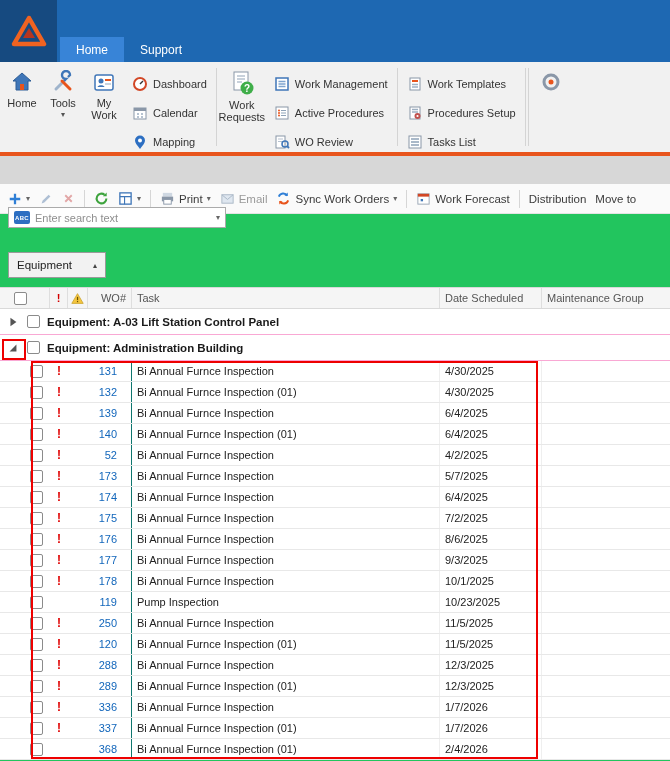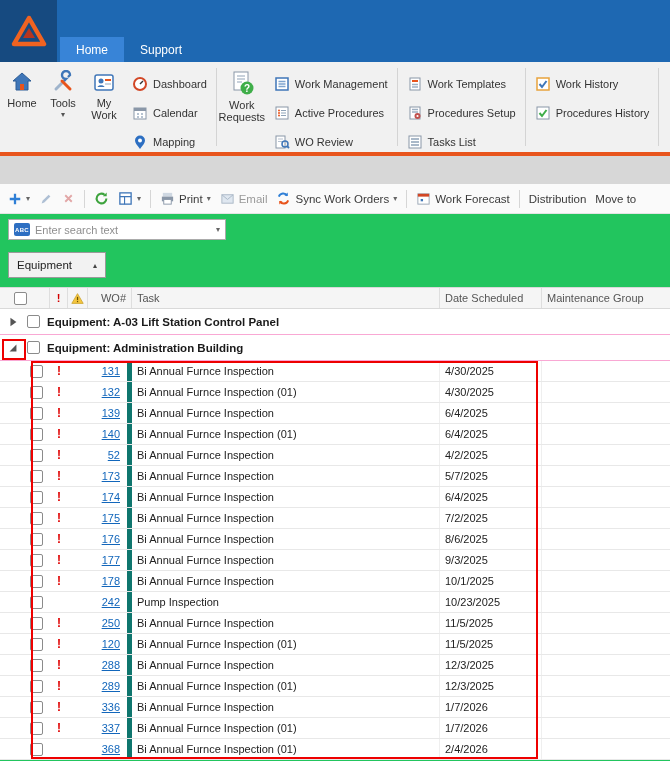--- a/index.html
+++ b/index.html
@@ -31,21 +31,21 @@
   .gray-strip { position:absolute; left:0; top:156px; width:100%; height:28px; background:#d7d7d7; }
   
   .toolbar { position:absolute; left:0; top:184px; width:100%; height:30px; background:#fafafa;
     border-bottom:1px solid #e4e4e4; display:flex; align-items:center; padding:0 8px; gap:9px;
     font-size:11.5px; color:#3b3b3b; }
   .tb-btn { display:flex; align-items:center; gap:4px; white-space:nowrap; cursor:default; }
   .tb-btn.disabled { color:#9a9a9a; }
   .tb-caret { font-size:8px; color:#666; }
   .tb-sep { width:1px; height:18px; background:#d6d6d6; }
   
-  .search-box { position:absolute; left:8px; top:219px; width:218px; height:21px;
+  .search-box { position:absolute; left:8px; top:207px; width:218px; height:21px;
     border:1px solid #ababab; background:#fff; display:flex; align-items:center; padding:0 5px; gap:5px; }
   .abc-badge { width:16px; height:13px; background:#2d6fc2; border-radius:2px; color:#fff;
     font-size:6px; font-weight:bold; display:flex; align-items:center; justify-content:center; letter-spacing:.3px; flex:0 0 auto; }
   .search-box input { border:none; outline:none; flex:1; min-width:0; font-size:11px;
     color:#444; background:transparent; font-family:"Liberation Sans", sans-serif; }
   .search-box input::placeholder { color:#8f8f8f; }
   
   .group-chip { position:absolute; left:8px; top:252px; width:98px; height:26px;
     border:1px solid #9a9a9a; background:#f2f2f2; display:flex; align-items:center;
     justify-content:space-between; padding:0 8px; font-size:11.5px; color:#222; }
@@ -62,21 +62,21 @@
   .checkbox { display:inline-block; width:13px; height:13px; background:#fff;
     border:1px solid #8b8b8b; border-radius:2px; flex:0 0 auto; }
   .g-group { height:26px; display:flex; align-items:center; border-bottom:1px solid #f9a8d4;
     background:#fff; font-weight:bold; font-size:11.5px; color:#1a1a1a; padding-left:6px; gap:7px; }
   .expander { width:14px; height:14px; display:flex; align-items:center; justify-content:center; flex:0 0 auto; }
   .g-row { height:21px; border-bottom:1px solid #e8e8e8; font-size:11px; color:#222;
     align-items:center; background:#fff; }
   .g-row .cell { height:100%; display:flex; align-items:center; overflow:hidden; white-space:nowrap; }
   .c-check { padding-left:30px; }
   .c-urgent { justify-content:center; color:#e00000; font-weight:bold; font-size:12px; }
-  .c-wo { justify-content:flex-end; padding-right:7px; color:#1266bb; border-right:5px solid #0f766e;text-decoration:underline; }
+  .c-wo { justify-content:flex-end; padding-right:14px; color:#1266bb; border-right:1px solid #0f766e; }
   .c-task { padding-left:5px; border-right:1px solid #efefef; }
   .c-date { padding-left:5px; border-right:1px solid #efefef; }
   
   .anno { position:absolute; border:2px solid #ee0000; z-index:10; pointer-events:none; }
   .anno-small { left:2px; top:339px; width:24px; height:21px; }
   .anno-big { left:31px; top:361px; width:507px; height:398px; }
   svg { display:block; }
 </style>
 </head>
 <body>
@@ -217,36 +217,20 @@
         <svg width="16" height="16" viewBox="0 0 16 16">
           <rect x="2" y="2" width="12" height="12" fill="#fff" stroke="#8a97a8"></rect>
           <path d="M4 5h8M4 8h8M4 11h8" stroke="#8fa3b8" stroke-width="1.3"></path>
         </svg>
         <span>Tasks List</span>
       </div>
     </div>
 
     <div class="rb-sep"></div>
 
-    <div class="rb-col">
-      <div class="rb-item">
-        <svg width="16" height="16" viewBox="0 0 16 16">
-          <rect x="2" y="2" width="12" height="12" fill="#fff" stroke="#e8a33d" stroke-width="1.5"></rect>
-          <path d="M4.5 8l2.5 3 4.5-6" stroke="#3f76b8" stroke-width="2" fill="none"></path>
-        </svg>
-        <span>Work History</span>
-      </div>
-      <div class="rb-item">
-        <svg width="16" height="16" viewBox="0 0 16 16">
-          <rect x="2" y="2" width="12" height="12" fill="#fff" stroke="#8a97a8"></rect>
-          <path d="M4.5 8l2.5 3 4.5-6" stroke="#3fae49" stroke-width="2" fill="none"></path>
-        </svg>
-        <span>Procedures History</span>
-      </div>
-    </div>
 
     <div class="rb-sep"></div>
 
     <div class="rb-large">
       <svg width="24" height="24" viewBox="0 0 24 24">
         <circle cx="12" cy="12" r="7" fill="none" stroke="#8a97a8" stroke-width="3"></circle>
         <circle cx="12" cy="12" r="2.5" fill="#e8541c"></circle>
       </svg>
 
     </div>
@@ -502,21 +486,21 @@
     <div class="cell c-task">Bi Annual Furnce Inspection</div>
     <div class="cell c-date">10/1/2025</div>
     <div class="cell c-group"></div>
   </div>
         <div class="g-row">
     <div class="cell c-check">
       <span class="checkbox"></span>
     </div>
     <div class="cell c-urgent"></div>
     <div class="cell c-warn"></div>
-    <div class="cell c-wo">242</div>
+    <div class="cell c-wo">119</div>
     <div class="cell c-task">Pump Inspection</div>
     <div class="cell c-date">10/23/2025</div>
     <div class="cell c-group"></div>
   </div>
         <div class="g-row">
     <div class="cell c-check">
       <span class="checkbox"></span>
     </div>
     <div class="cell c-urgent">!</div>
     <div class="cell c-warn"></div>

